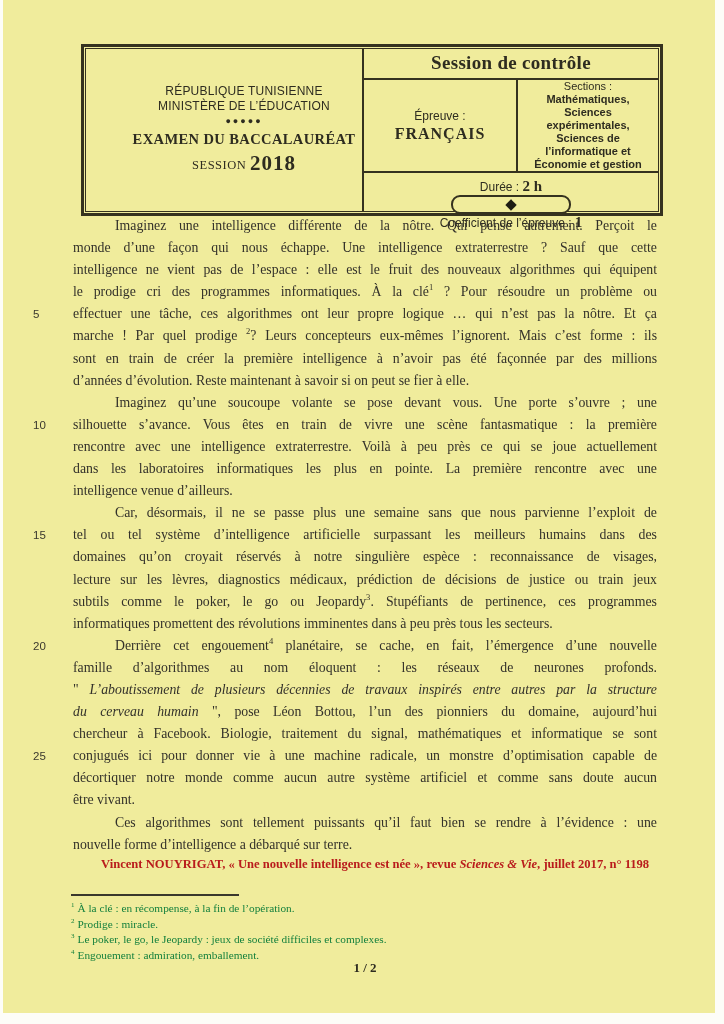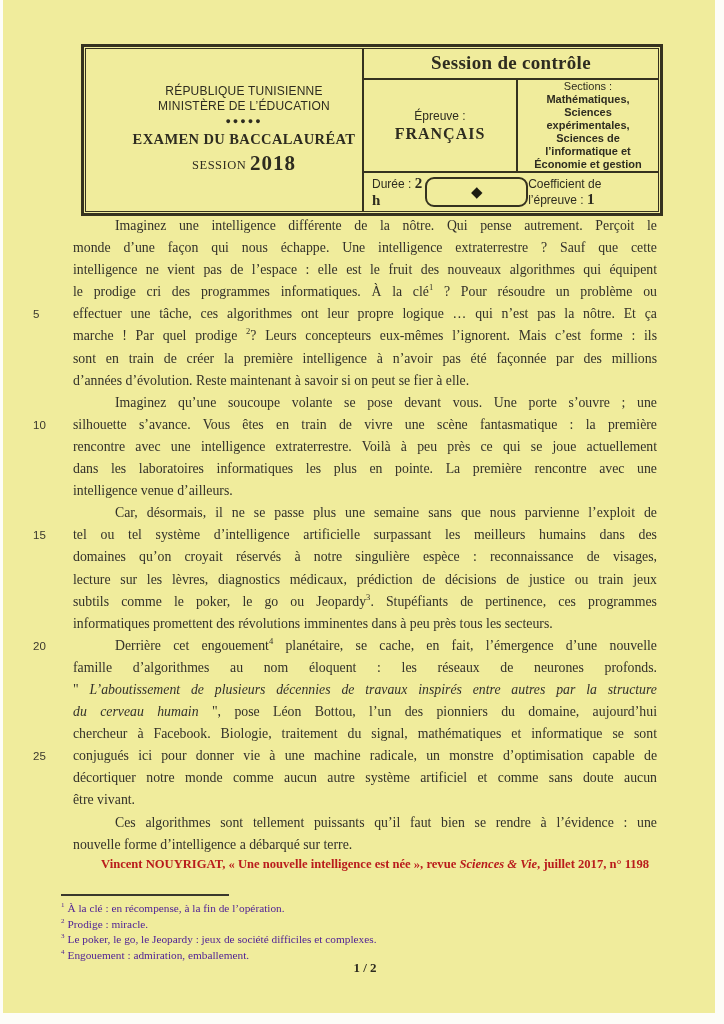--- a/index.html
+++ b/index.html
@@ -24,41 +24,41 @@
   .hepreuve{width:148px;border-right:2px solid #35321f;display:flex;flex-direction:column;
             justify-content:center;align-items:center;padding:4px 2px;}
   .hsections{flex:1;display:flex;flex-direction:column;justify-content:center;align-items:center;
              text-align:center;padding:0 4px;}
   .lab{font-family:"Liberation Sans", sans-serif;font-size:12px;}
   .lab b{font-family:"Liberation Serif", serif;font-size:15px;}
   .hepreuve .lab{font-size:12px;}
   .epval{font-weight:bold;font-size:16px;letter-spacing:1px;margin-top:2px;}
   .seclab{font-family:"Liberation Sans", sans-serif;font-size:11px;line-height:12px;}
   .secval{font-family:"Liberation Sans", sans-serif;font-weight:bold;font-size:11px;line-height:13px;margin-top:1px;}
-  .hduree{display:flex;align-items:center;justify-content:space-between;padding:5px 8px;height:28px;}
+  .hduree{display:flex;align-items:center;justify-content:space-between;padding:5px 8px;height:28px;flex-direction:column;}
   .plaque{display:inline-flex;align-items:center;justify-content:center;width:116px;height:26px;
           border:2px solid #35321f;border-radius:9px;background:#f0ec9c;}
   .diamond{font-size:15px;line-height:15px;color:#1d1c12;}
 
   
   .reading{position:absolute;left:70px;top:215px;width:584px;font-size:13.8px;color:#33312a;}
   .line{position:relative;line-height:22.1px;text-align:justify;text-align-last:justify;white-space:normal;}
   .line.last{text-align-last:left;}
   .line.indent{text-indent:42px;}
   .lnum{position:absolute;left:-40px;top:0;width:26px;text-align:right;
         font-family:"Liberation Sans", sans-serif;font-size:11.5px;color:#3a382e;text-indent:0;}
   .it{font-style:italic;}
   sup{font-size:.62em;line-height:0;}
 
   .attribution{position:absolute;left:98px;top:857px;width:615px;font-weight:bold;font-size:12.6px;
                color:#b91c1c;white-space:nowrap;}
   .attribution .it{font-weight:bold;}
 
   
-  .footnote-block{position:absolute;left:58px;top:894px;width:600px;color:#4c1d95;}
+  .footnote-block{position:absolute;left:68px;top:894px;width:600px;color:#15803d;}
   .fnrule{width:168px;border-top:2px solid #3a382c;margin-bottom:5px;}
   .fnitem{font-size:11.3px;line-height:15.6px;}
   .fnitem sup{margin-right:3px;}
 
   .pagenum{position:absolute;left:70px;top:960px;width:584px;text-align:center;
            font-weight:bold;font-size:13px;color:#2e2c20;}
 </style>
 </head>
 <body>
 

